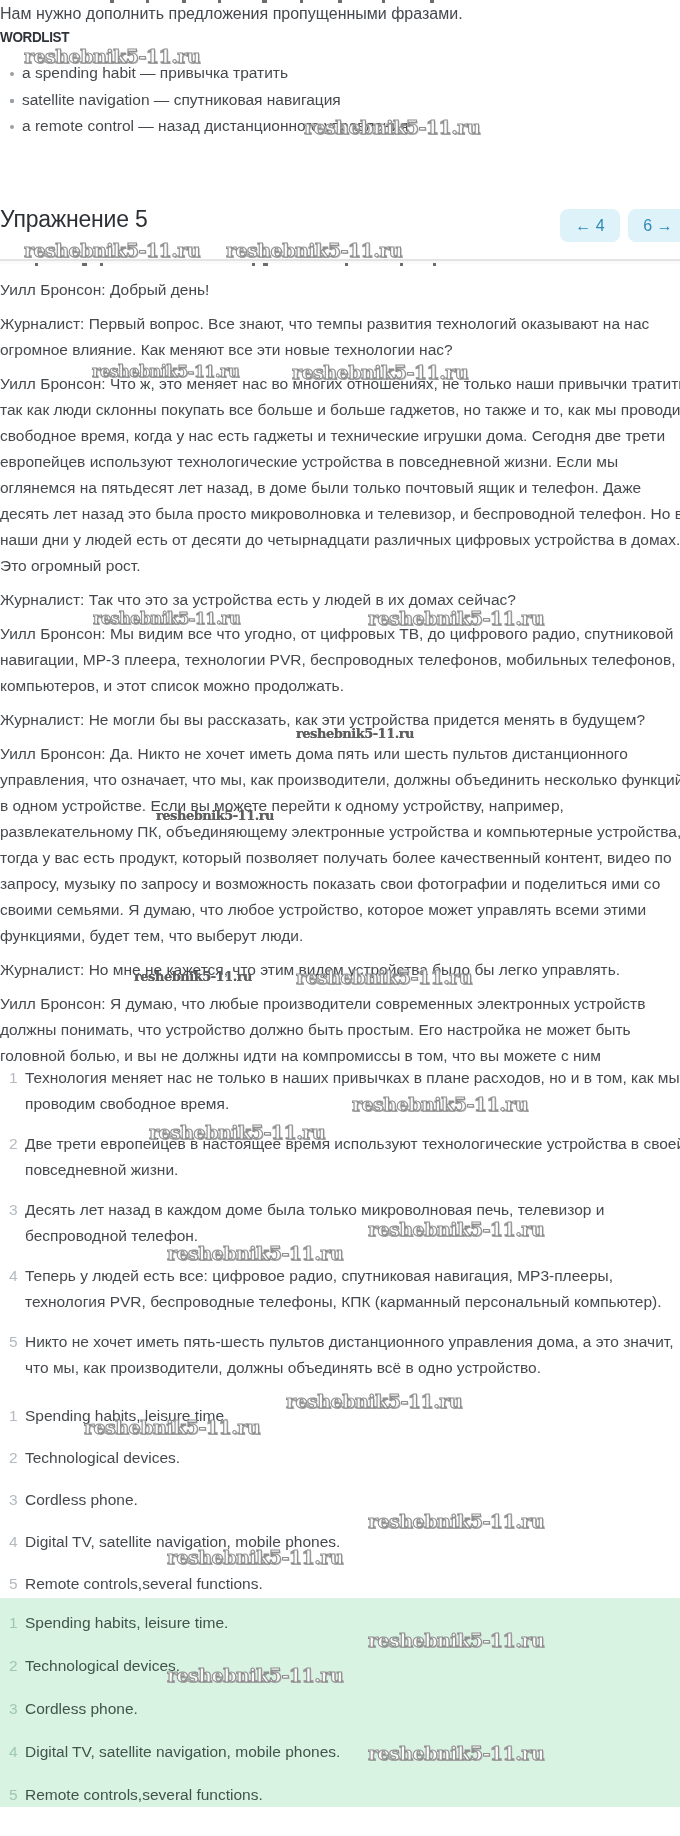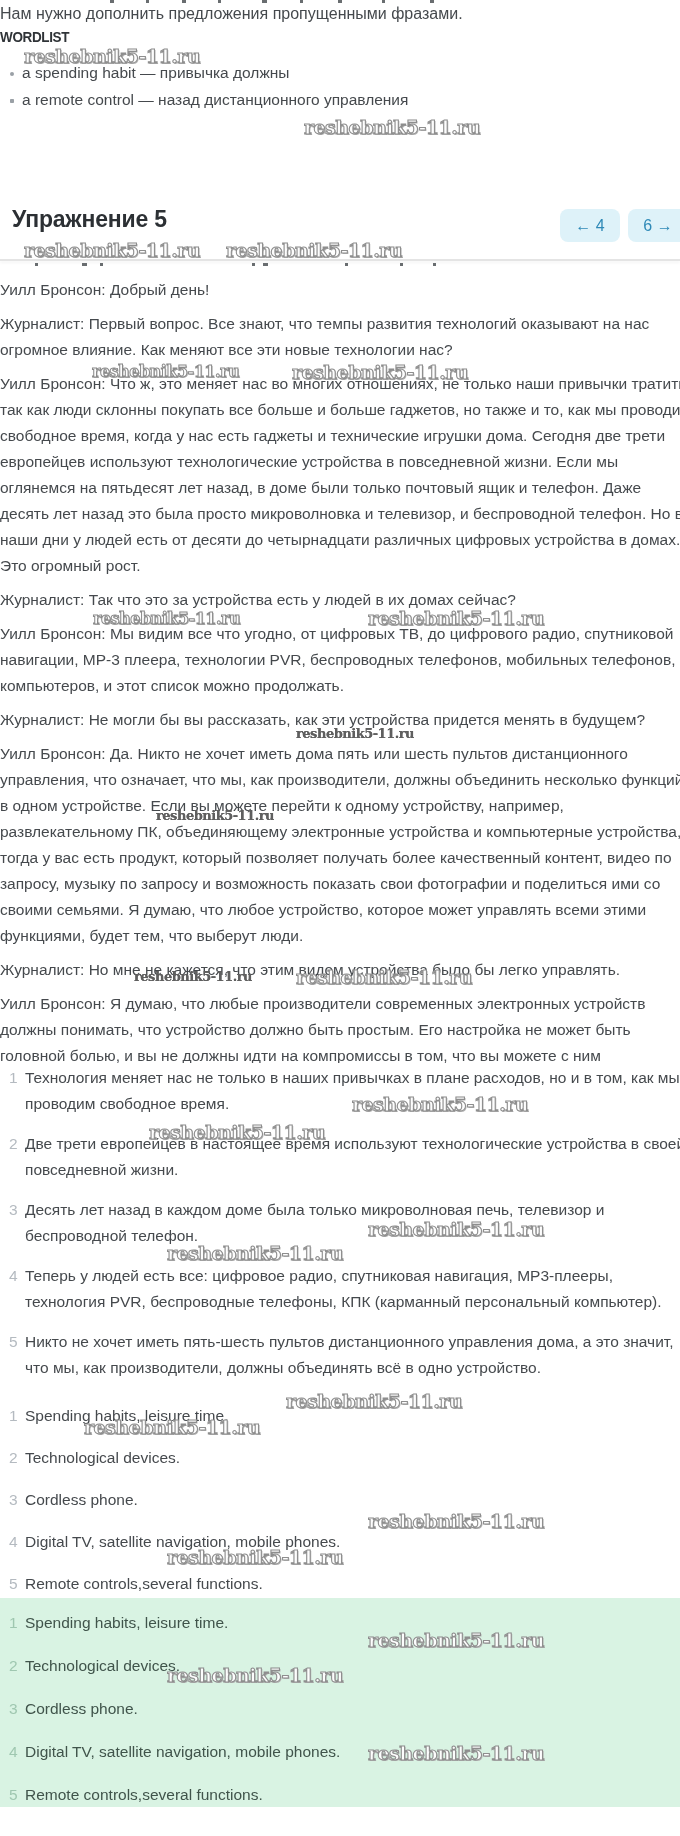--- a/index.html
+++ b/index.html
@@ -12,21 +12,21 @@
   
   .frag { position:absolute; height:3px; background:#4f5357; opacity:.85; }
 
   .intro { position:absolute; top:2px; left:0; width:694px; font-size:16px; line-height:24px; color:#45494d; }
   .wordlist-title { position:absolute; top:28px; left:0; font-size:15px; font-weight:bold; color:#2f3337;
     letter-spacing:-0.4px; transform:scaleX(.9); transform-origin:left center; }
   .wordlist { position:absolute; top:60px; left:0; width:694px; list-style:none; }
   .wordlist li { position:relative; padding-left:22px; font-size:15.5px; line-height:26.5px; color:#45494d; }
   .wordlist .dot { position:absolute; left:10px; top:12px; width:4px; height:4px; border-radius:50%; background:#9aa0a6; }
 
-  .ex-title { position:absolute; top:206px; left:12px; font-size:23px; font-weight:700; color:#2c3034; letter-spacing:-0.2px; }
+  .ex-title { position:absolute; top:206px; left:0; font-size:23px; font-weight:400; color:#2c3034; letter-spacing:-0.2px; }
   .nav-btn { position:absolute; top:209px; height:33px; width:60px; border:none; border-radius:8px;
     background:#def2f9; color:#2e89b7; font-size:16px; font-family:inherit; cursor:pointer;
     display:flex; align-items:center; justify-content:center; gap:4px; }
   .nav-btn.prev { left:560px; }
   .nav-btn.next { left:628px; }
 
   .divider { position:absolute; top:259px; left:0; width:680px; height:2px; background:#e4e4e4;
     box-shadow:0 2px 3px rgba(0,0,0,.05); }
 
   .dialogue { position:absolute; top:277px; left:0; width:694px; height:786px; overflow:hidden;
@@ -72,33 +72,34 @@
   <i class="frag" style="left:430px;top:0;width:4px"></i>
 
   <p class="intro">Нам нужно дополнить предложения пропущенными фразами.</p>
 
   <h3 class="wordlist-title">WORDLIST</h3>
 
   <ul class="wordlist">
 
       <li>
         <span class="dot"></span>
-        <span>a spending habit — привычка должны</span>
-      </li>
-
-      <li>
-        <span class="dot"></span>
-      </li>
-
-      <li>
-        <span class="dot"></span>
-      </li>
-
-      <li>
-        <span class="dot"></span>
+        <span>a spending habit — привычка тратить</span>
+      </li>
+
+      <li>
+        <span class="dot"></span>
+      </li>
+
+      <li>
+        <span class="dot"></span>
+      </li>
+
+      <li>
+        <span class="dot"></span>
+        <span>satellite navigation — спутниковая навигация</span>
       </li>
 
       <li>
         <span class="dot"></span>
         <span>a remote control — назад дистанционного управления</span>
       </li>
     </ul>
 
   <h2 class="ex-title">Упражнение 5</h2>
   <button class="nav-btn prev">← 4</button>

